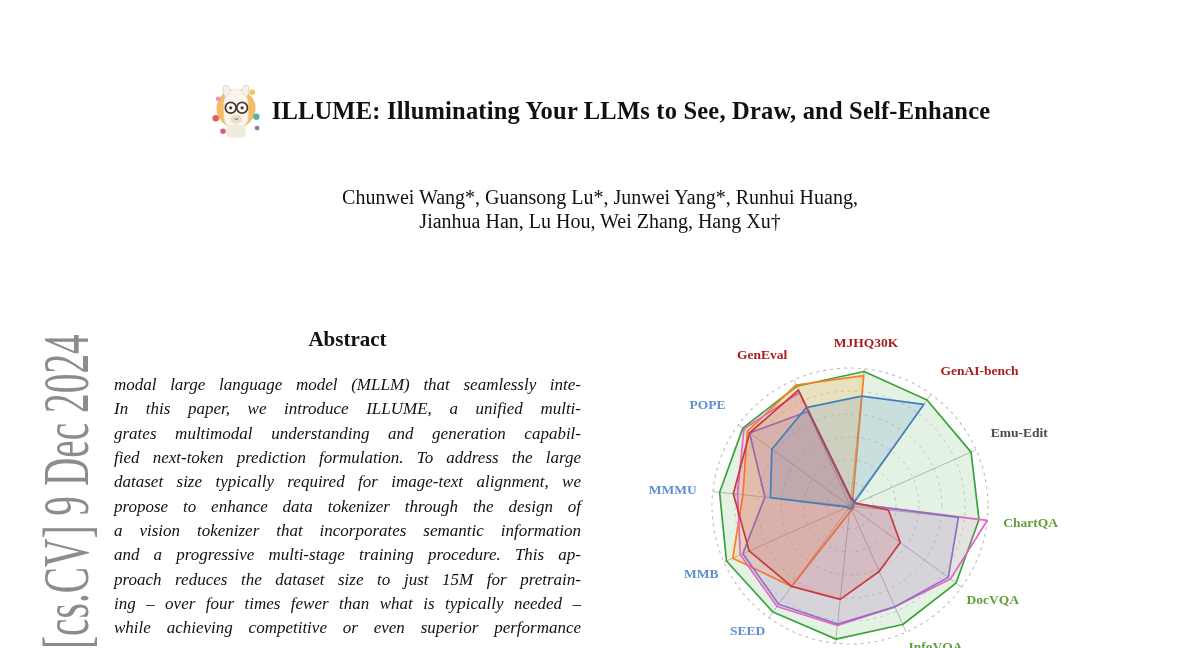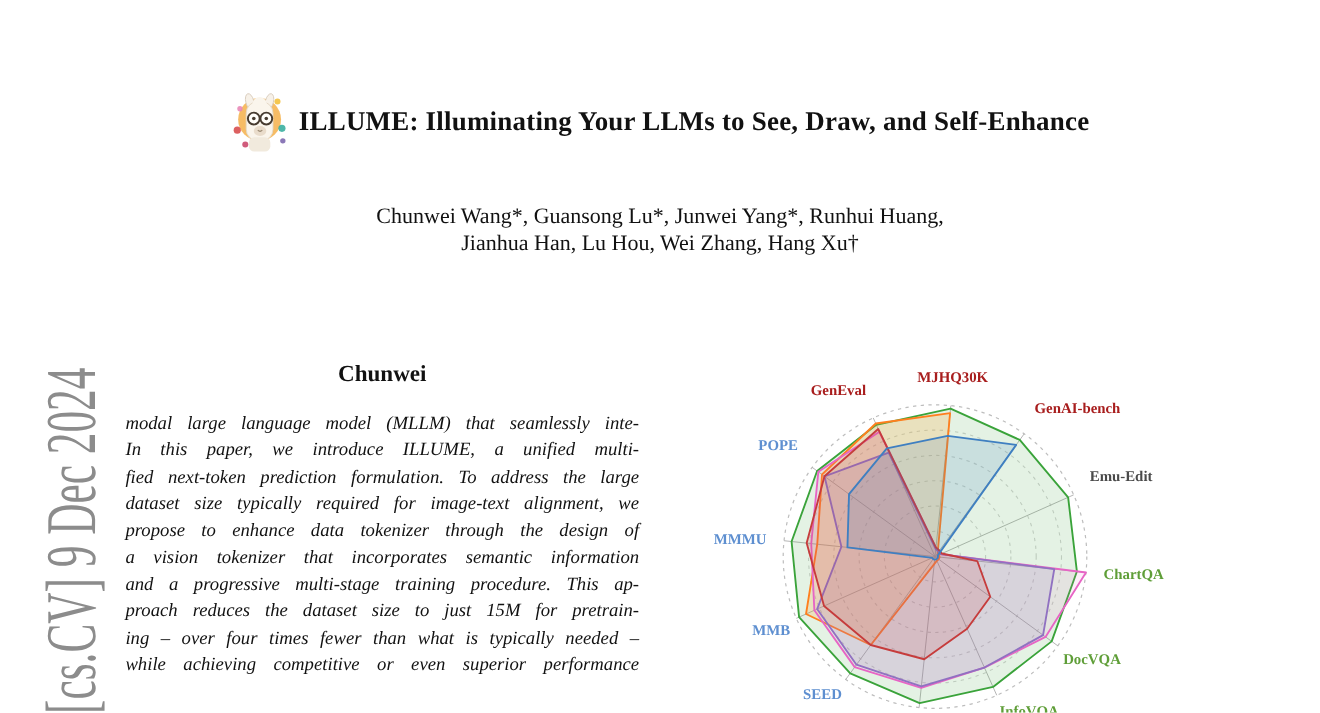--- a/index.html
+++ b/index.html
@@ -75,24 +75,25 @@
     </svg>
     <h1 class="paper-title">ILLUME: Illuminating Your LLMs to See, Draw, and Self-Enhance</h1>
   </div>
 
   <div class="authors">
     <div>Chunwei Wang*, Guansong Lu*, Junwei Yang*, Runhui Huang,</div>
     <div>Jianhua Han, Lu Hou, Wei Zhang, Hang Xu†</div>
   </div>
 
   <div class="left-col">
-    <h2 class="abstract-heading">Chunwei</h2>
+    <h2 class="abstract-heading">Abstract</h2>
     <div class="abstract-body">
       <div class="abs-line">modal large language model (MLLM) that seamlessly inte-</div>
       <div class="abs-line">In this paper, we introduce ILLUME, a unified multi-</div>
+      <div class="abs-line">grates multimodal understanding and generation capabil-</div>
       <div class="abs-line">fied next-token prediction formulation. To address the large</div>
       <div class="abs-line">dataset size typically required for image-text alignment, we</div>
       <div class="abs-line">propose to enhance data tokenizer through the design of</div>
       <div class="abs-line">a vision tokenizer that incorporates semantic information</div>
       <div class="abs-line">and a progressive multi-stage training procedure. This ap-</div>
       <div class="abs-line">proach reduces the dataset size to just 15M for pretrain-</div>
       <div class="abs-line">ing – over four times fewer than what is typically needed –</div>
       <div class="abs-line">while achieving competitive or even superior performance</div>
     </div>
   </div>

